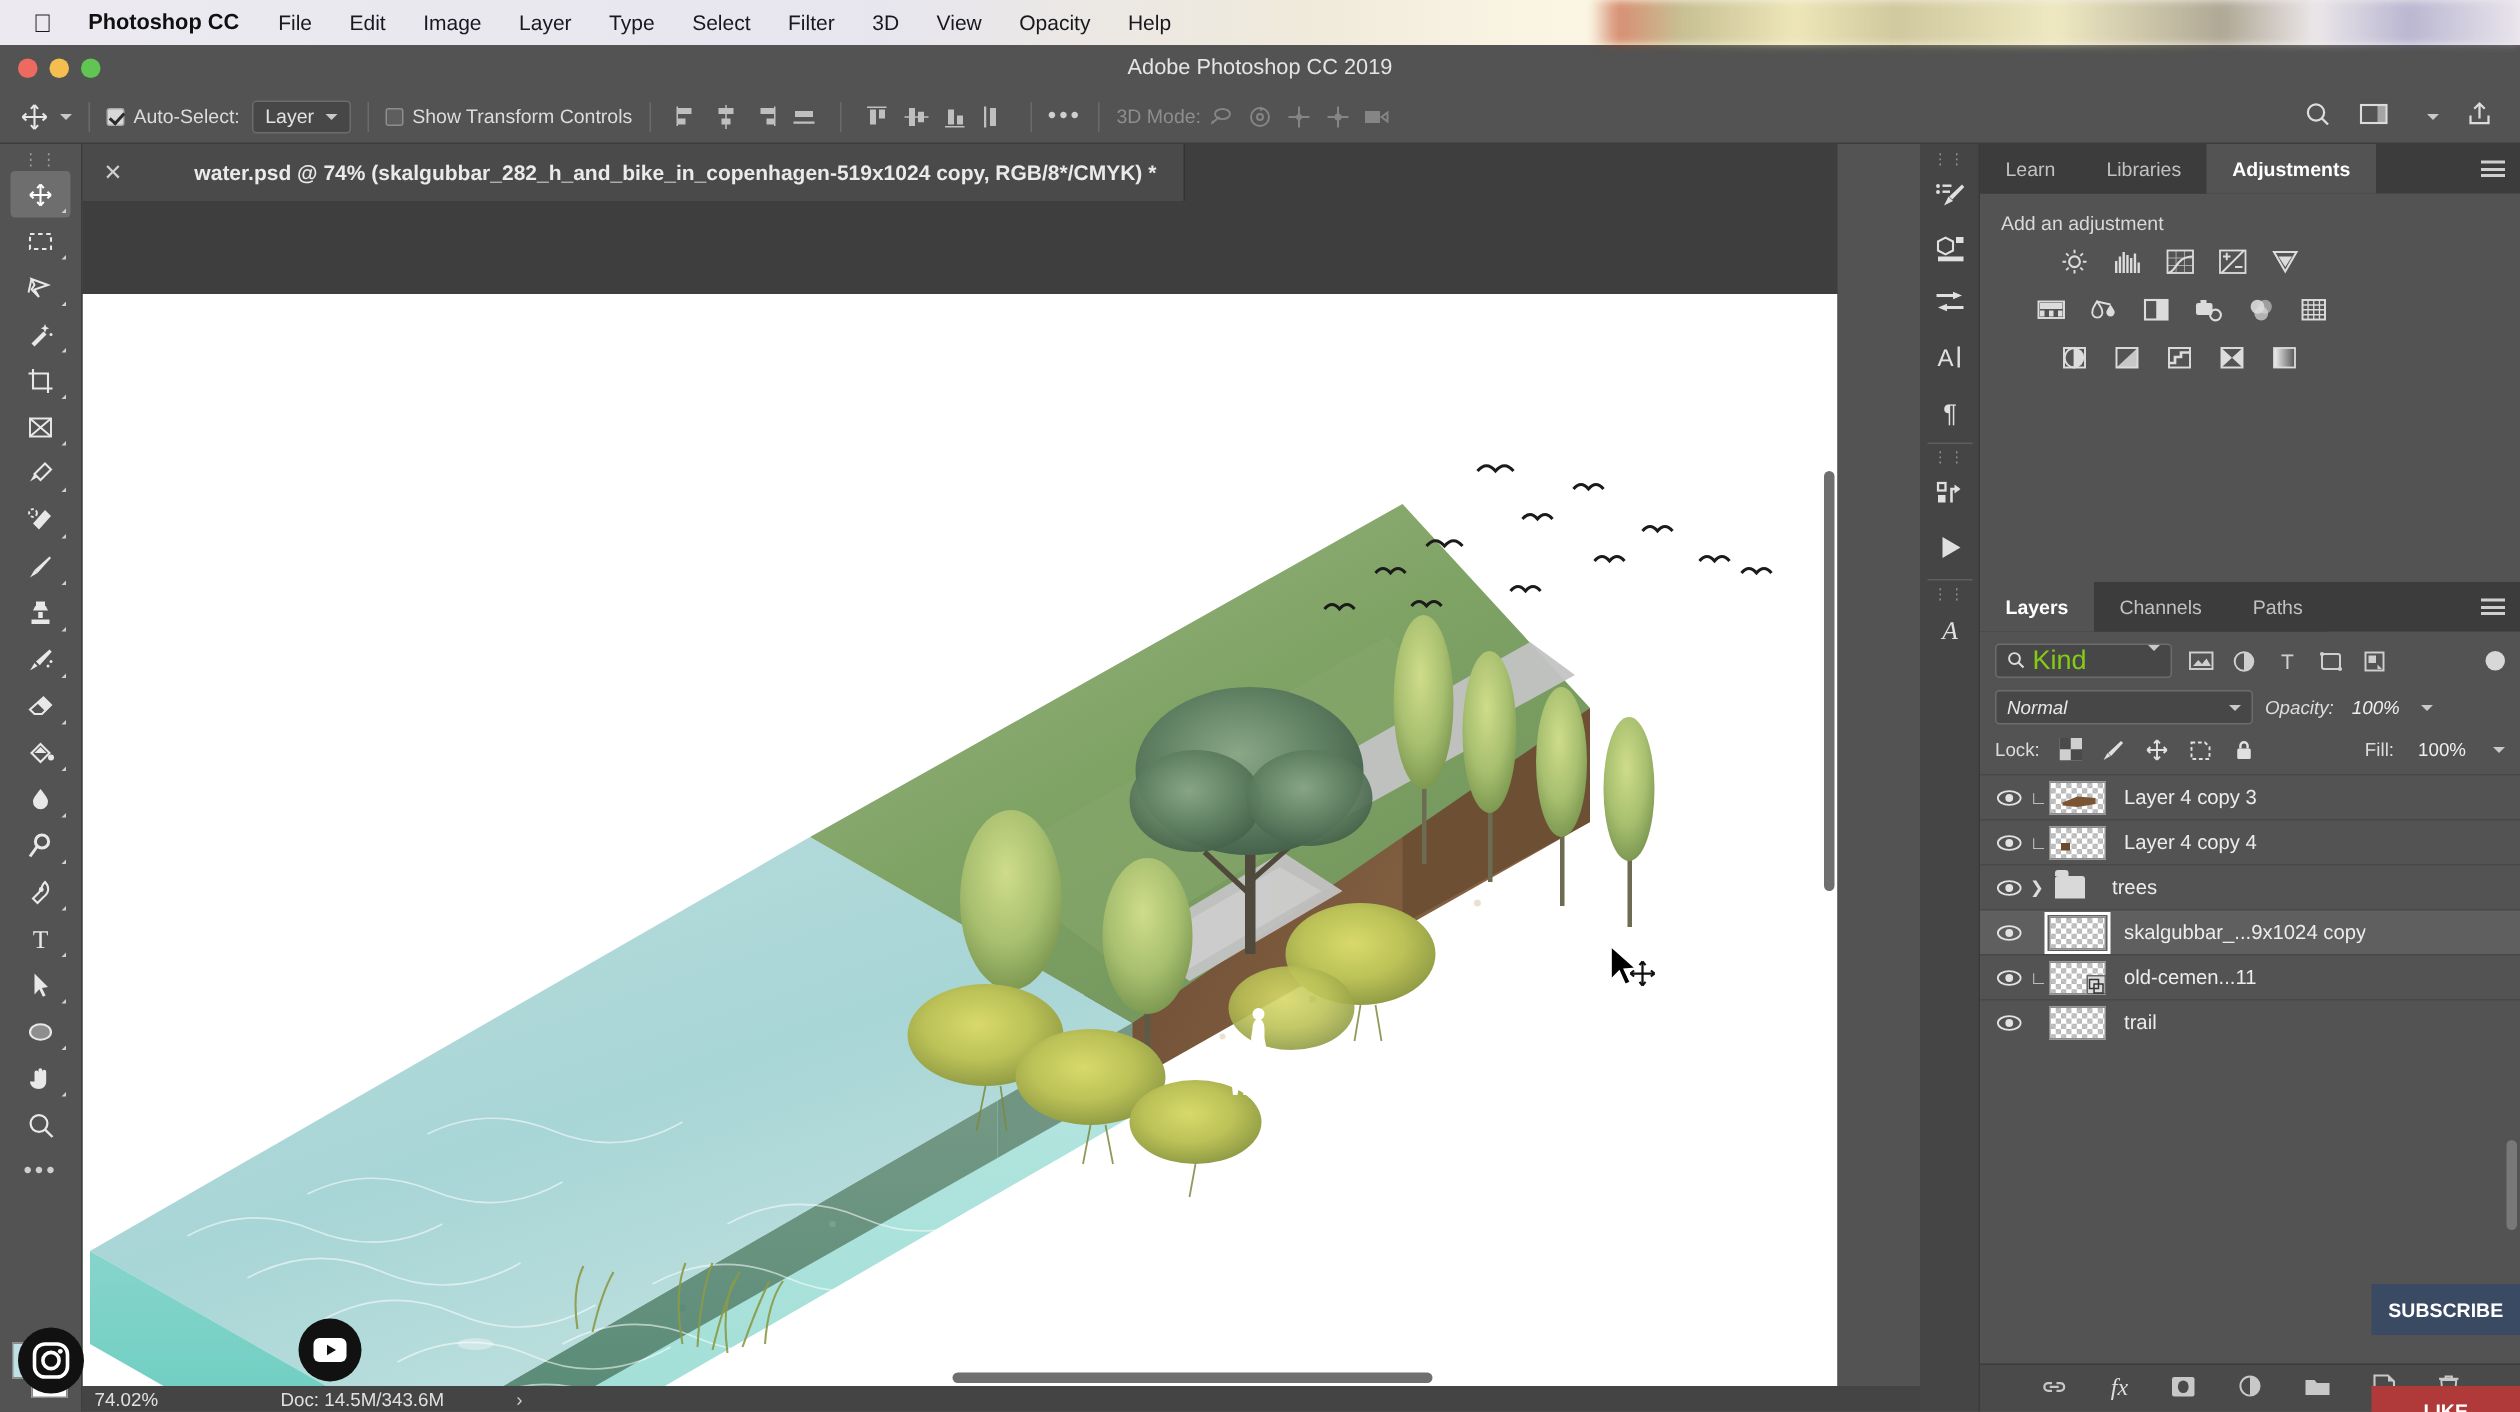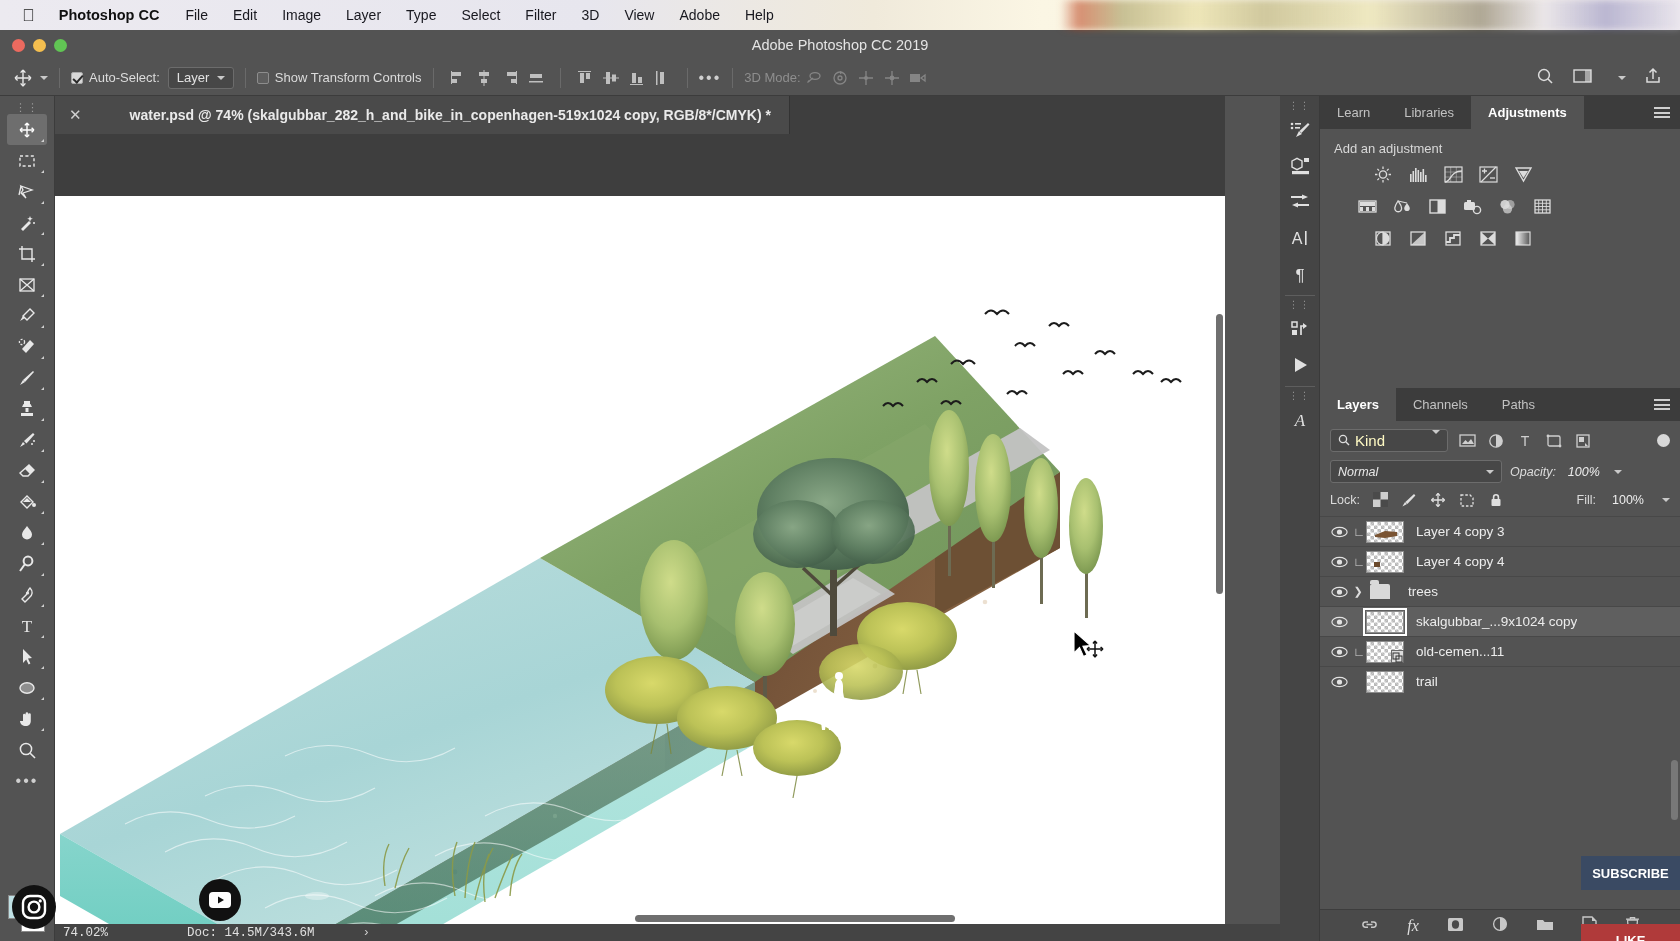--- a/index.html
+++ b/index.html
@@ -67,21 +67,21 @@
   #swatches .bg { position:absolute; left:13px; top:13px; width:24px; height:24px; background:#ffffff; border:1px solid #8a8a8a; }
 
   
   #canvasarea { position:absolute; left:55px; top:134px; width:1170px; height:790px; background:#3e3e3e; overflow:hidden; }
   #artboard { position:absolute; left:0; top:62px; width:1170px; height:728px; background:#ffffff; }
   #vscroll { position:absolute; right:2px; top:180px; width:7px; height:280px; background:#6f6f6f; border-radius:4px; }
   #hscroll { position:absolute; left:580px; bottom:2px; height:7px; width:320px; background:#6f6f6f; border-radius:4px; }
 
   
   #statusbar { position:absolute; left:55px; top:924px; width:1225px; height:17px; background:#444; display:flex;
-               align-items:center; font-size:12.5px; color:#e0e0e0;font-family:Liberation Mono, monospace; }
+               align-items:center; font-size:12.5px; color:#e0e0e0; }
   #statusbar .zoom { width:90px; padding-left:8px; }
   #statusbar .docinfo { padding-left:42px; }
   #statusbar .arrow { margin-left:48px; color:#cfcfcf; }
 
   
   #rail { position:absolute; left:1280px; top:96px; width:40px; height:845px; background:#454545; border-right:1px solid #3a3a3a;
           display:flex; flex-direction:column; align-items:center; padding-top:4px; }
   #rail .rgrip { color:#8f8f8f; font-size:10px; letter-spacing:1px; height:12px; }
   .rail-ic { width:30px; height:36px; display:flex; align-items:center; justify-content:center; color:#e0e0e0; }
   .rail-sep { width:30px; height:1px; background:#5e5e5e; margin:3px 0; }
@@ -95,21 +95,21 @@
   .hamburger i { display:block; width:16px; height:2px; background:#cfcfcf; margin:2.5px 0; }
 
   #adjpanel { position:absolute; left:0; top:0; width:360px; height:292px; background:#535353; }
   #adjpanel .lbl { padding:12px 0 8px 14px; font-size:13px; color:#d8d8d8; }
   .adj-row { display:flex; gap:12px; padding-left:52px; margin-bottom:11px; }
   .adj-ic { width:23px; height:21px; display:flex; align-items:center; justify-content:center; }
 
   #layerspanel { position:absolute; left:0; top:292px; width:360px; height:553px; background:#535353; }
   #lfilter { display:flex; align-items:center; padding:8px 10px 6px 10px; gap:9px; }
   .kindsel { flex:0 0 auto; width:118px; height:23px; background:#474747; border:1px solid #6c6c6c; border-radius:3px;
-             display:flex; padding:0 7px; font-size:15px; color:#fef9c3; justify-content:space-between; }
+             display:flex; padding:0 7px; font-size:18px; color:#84cc16; justify-content:space-between; }
   .fic { width:20px; height:20px; display:flex; align-items:center; justify-content:center; color:#cfcfcf; }
   .toggle-knob { width:13px; height:13px; border-radius:50%; background:#d8d8d8; margin-left:auto; }
   #blendrow { display:flex; align-items:center; padding:2px 10px 4px 10px; gap:8px;font-style:italic; }
   .blendsel { width:172px; height:23px; background:#474747; border:1px solid #6c6c6c; border-radius:3px;
               display:flex; align-items:center; padding:0 7px; font-size:12.5px; color:#e8e8e8; justify-content:space-between; }
   .opl { font-size:12.5px; color:#dcdcdc; }
   .opval { font-size:12.5px; color:#eee; margin-left:4px; }
   #lockrow { display:flex; align-items:center; padding:4px 10px 8px 10px; gap:12px; font-size:12.5px; color:#dcdcdc; }
   .lockic { width:17px; height:17px; display:flex; align-items:center; justify-content:center; color:#e0e0e0; }
 
@@ -154,21 +154,21 @@
   <span class="appname">Photoshop CC</span>
   <span class="mi">File</span>
   <span class="mi">Edit</span>
   <span class="mi">Image</span>
   <span class="mi">Layer</span>
   <span class="mi">Type</span>
   <span class="mi">Select</span>
   <span class="mi">Filter</span>
   <span class="mi">3D</span>
   <span class="mi">View</span>
-  <span class="mi">Adobe</span>
+  <span class="mi">Opacity</span>
   <span class="mi">Help</span>
   <div class="blurband"></div>
 </div>
 
 <div id="titlebar">
   <span class="title">Adobe Photoshop CC 2019</span>
 </div>
 <div class="traffic">
   <span class="dot r"></span>
   <span class="dot y"></span>

